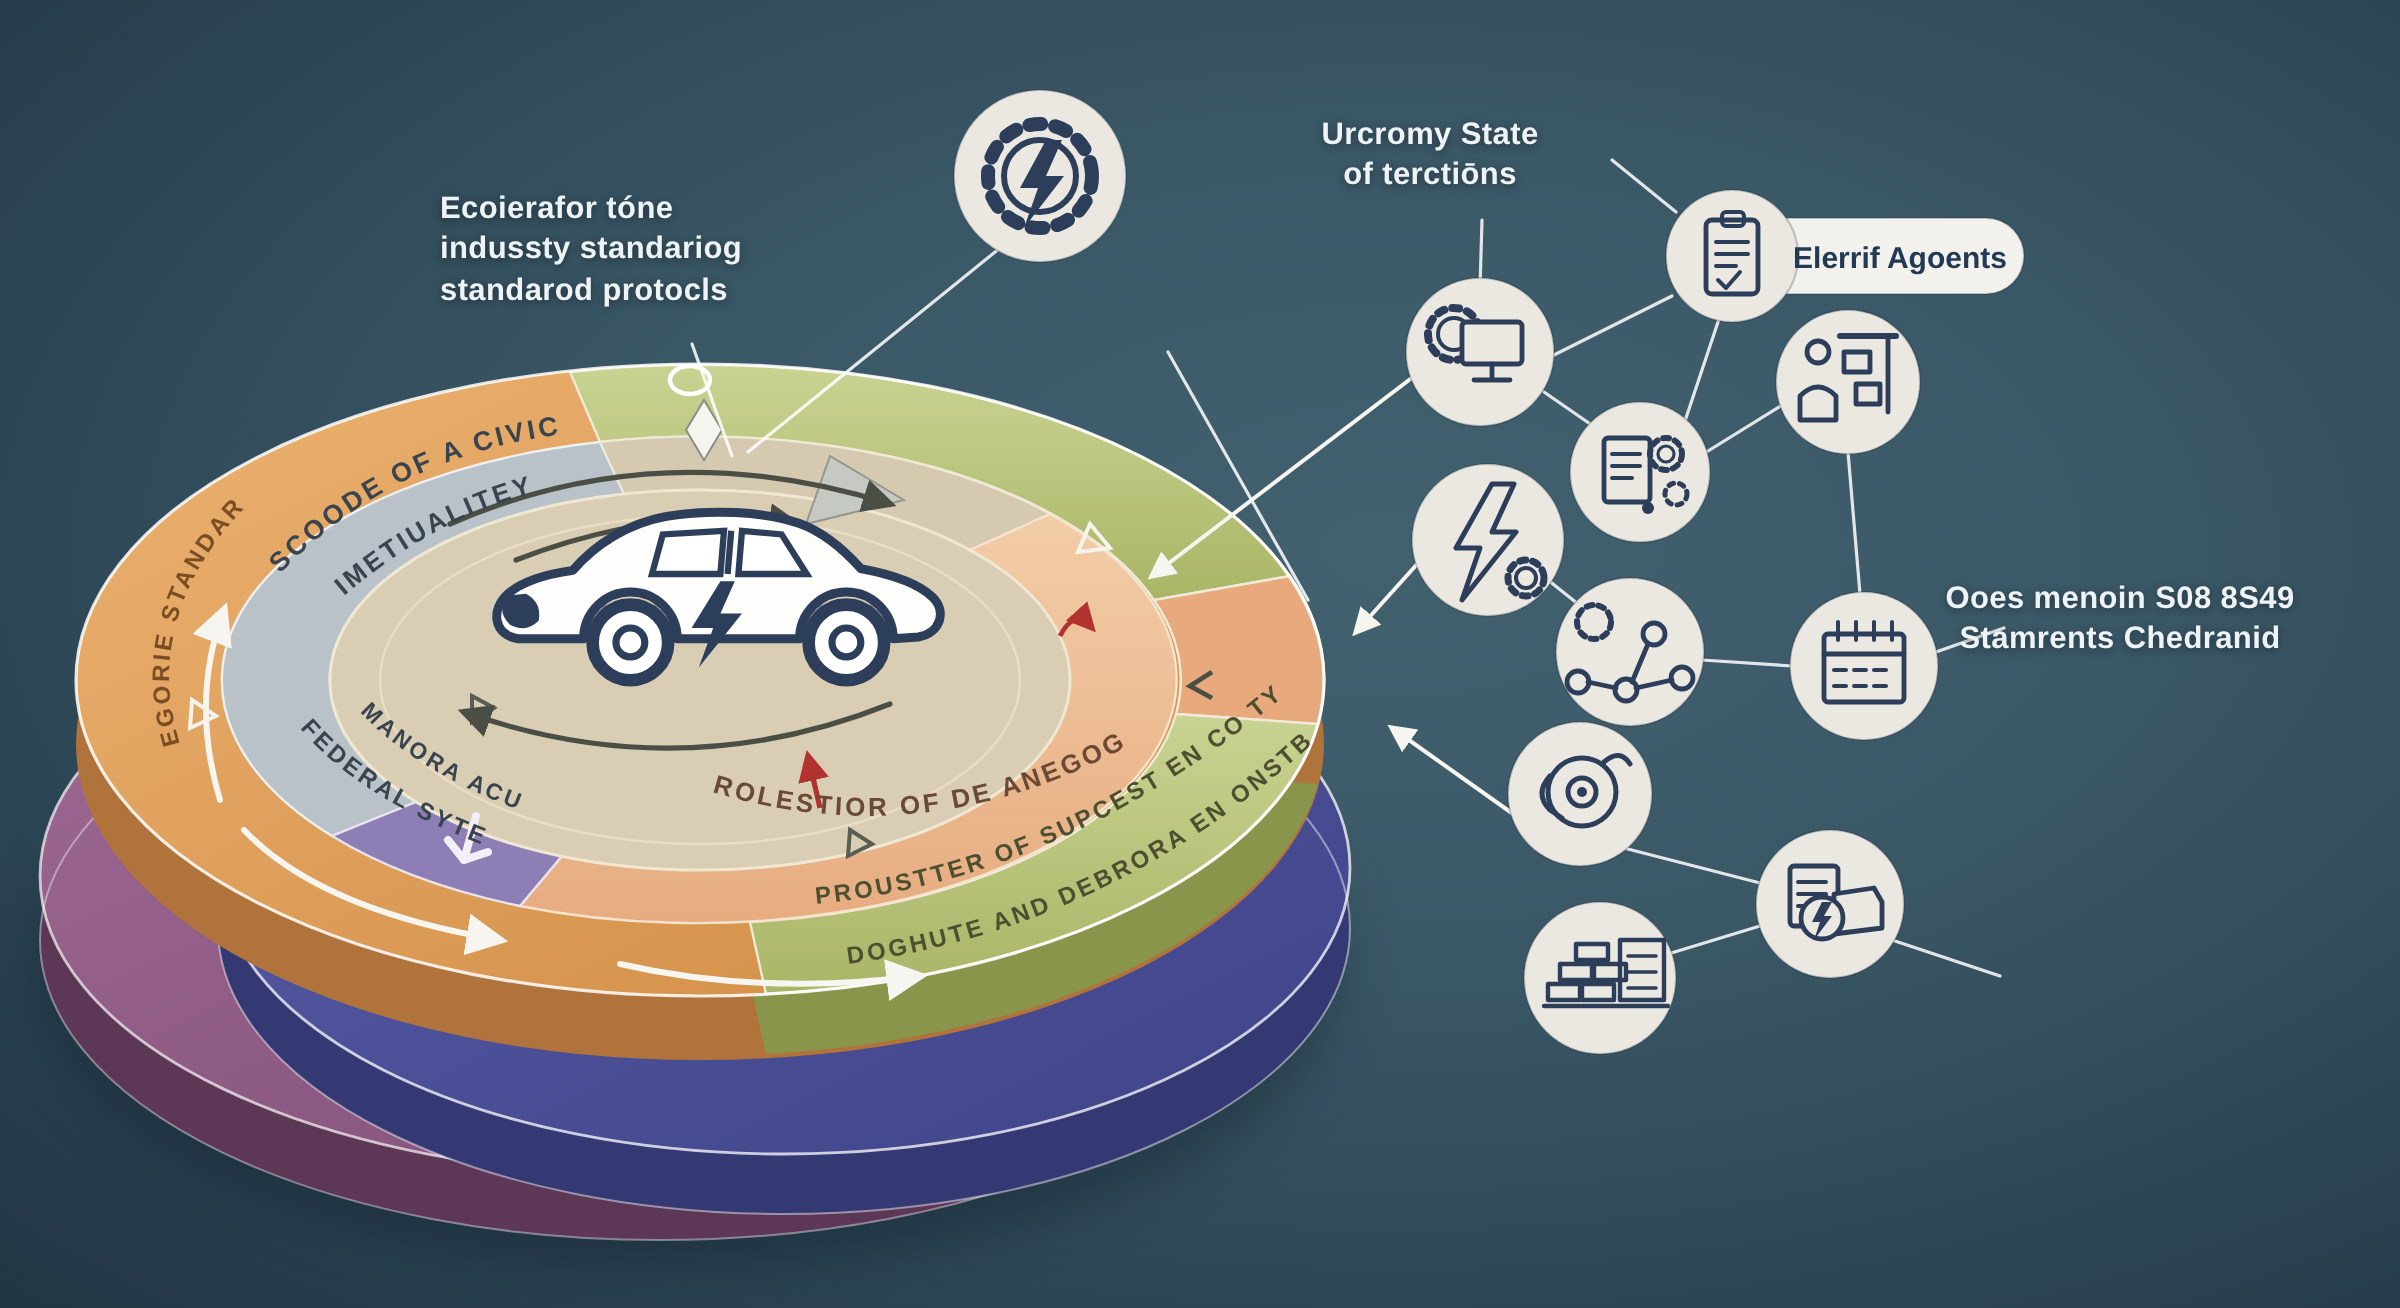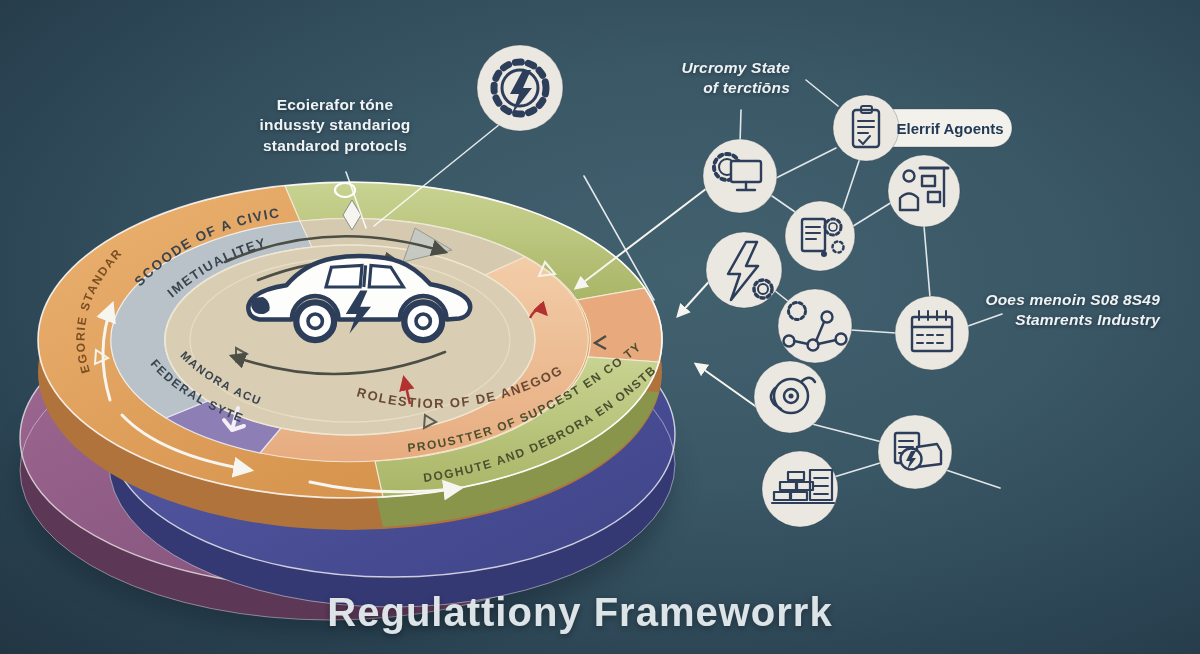--- a/index.html
+++ b/index.html
@@ -8,22 +8,22 @@
     background:radial-gradient(ellipse at 58% 42%, #42616f 0%, #3a5766 40%, #2b4453 75%, #223543 100%);
     font-family:"Liberation Sans","DejaVu Sans",sans-serif;
     position:relative;
   }
   .stage{position:absolute;inset:0;}
   svg{position:absolute;left:0;top:0;}
   .lbl{
     position:absolute;color:#eef3f5;font-weight:700;font-size:15.5px;line-height:1.32;
     white-space:pre-line;text-shadow:0 1px 4px rgba(0,0,0,.4);letter-spacing:.2px;
   }
-  .lbl.center{text-align:center;}
-  .lbl.right{text-align:right;font-style:italic;}
+  .lbl.center{}
+  .lbl.right{text-align:center;}
   .lbl.left{text-align:left;}
   .title{
     position:absolute;left:0;right:40px;top:590px;text-align:center;
     color:#dde4e8;font-size:40px;font-weight:700;letter-spacing:1px;
     text-shadow:0 2px 6px rgba(0,0,0,.35);
   }
   .ringtext{font-weight:700;letter-spacing:1.6px;}
 </style>
 </head>
 <body>
@@ -314,18 +314,17 @@
 
 <div class="lbl center" style="left:220px;top:95px;width:230px;">Ecoierafor tóne
 indussty standariog
 standarod protocls</div>
 
 
 <div class="lbl right" style="left:640px;top:58px;width:150px;">Urcromy State
 of terctiōns</div>
 
 <div class="lbl right" style="left:960px;top:290px;width:200px;">Ooes menoin S08 8S49
-Stamrents Industry</div>
-
-
-<div class="title">Regulattiony Frameworrk</div>
+Stamrents Chedranid</div>
+
+
 
 </div>
 
 </body></html>

